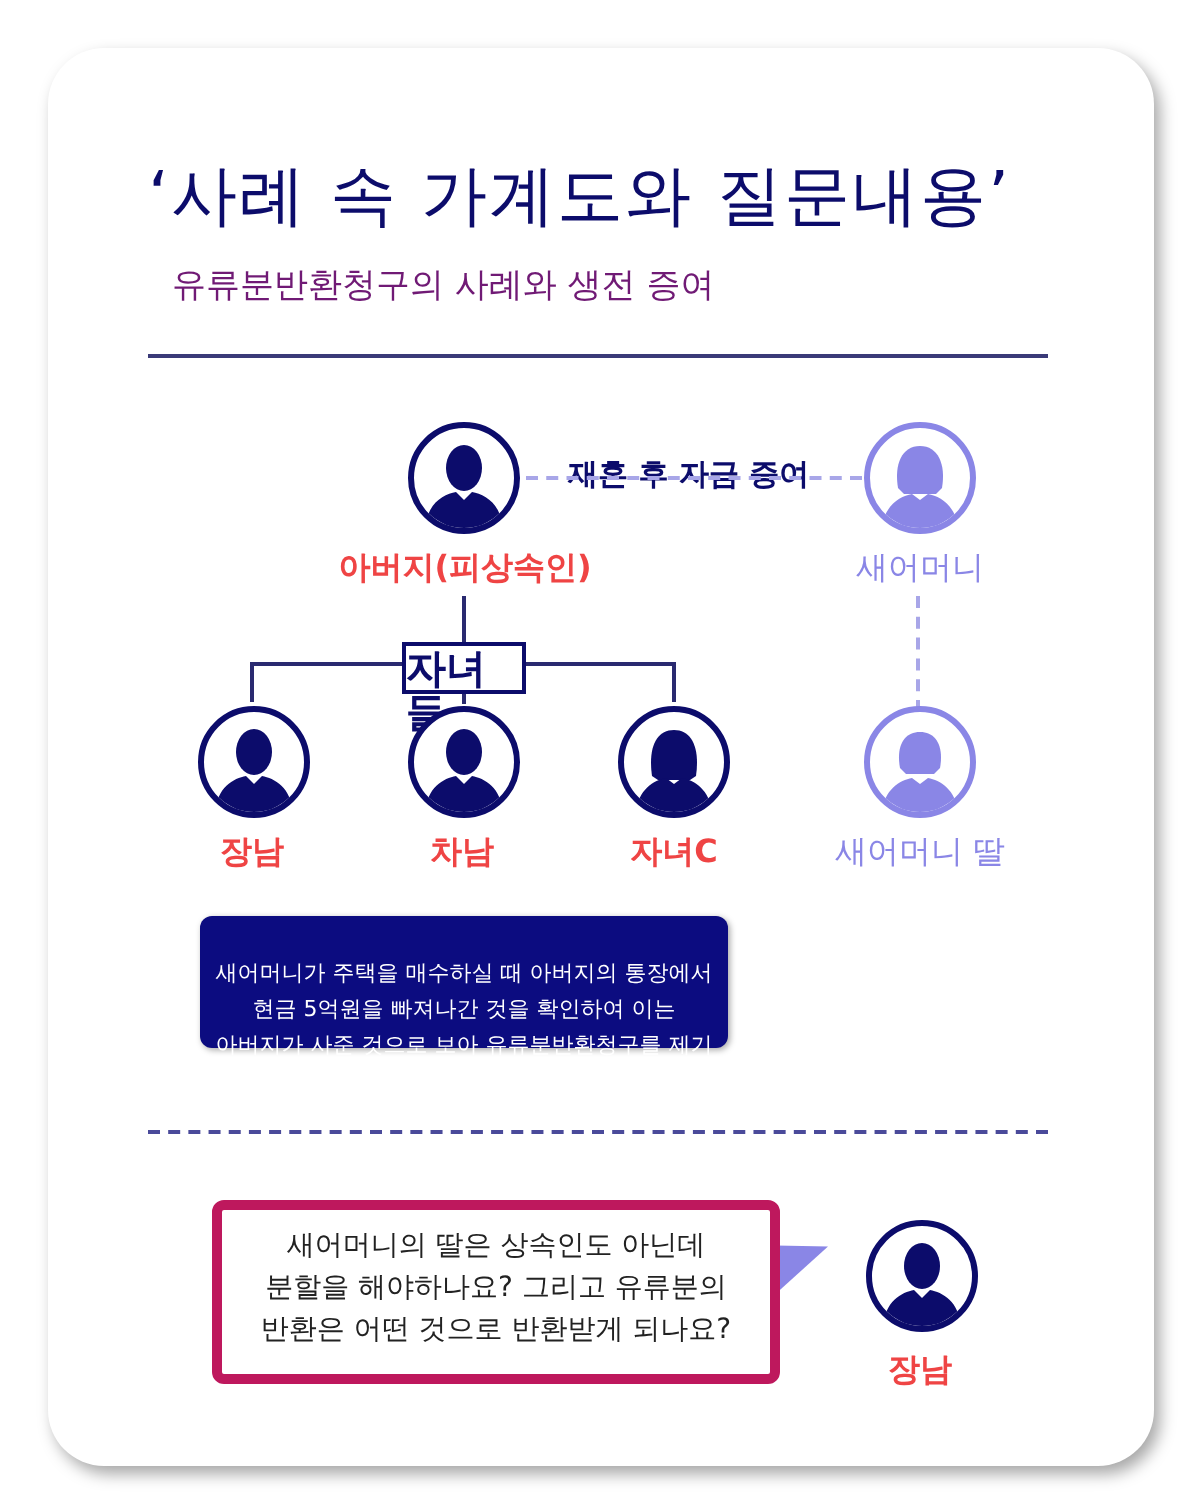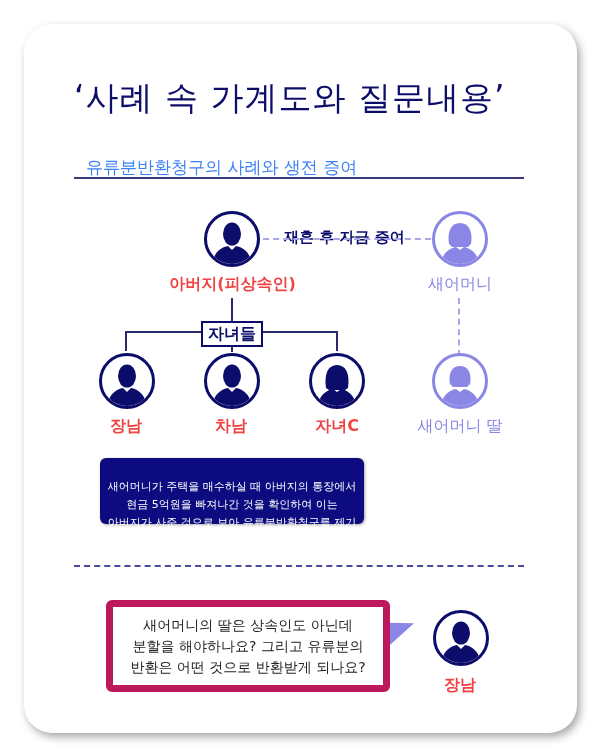--- a/index.html
+++ b/index.html
@@ -1,38 +1,38 @@
 <!DOCTYPE html>
 <html><head>
 <meta charset="utf-8">
 <style>
   html,body{margin:0;padding:0;background:#ffffff;}
   body{width:600px;height:754px;position:relative;overflow:hidden;font-family:"DejaVu Sans","Liberation Sans",sans-serif;}
   .card{position:absolute;left:24px;top:24px;width:553px;height:709px;background:#fff;border-radius:28px;
         box-shadow:3px 4px 8px rgba(0,0,0,0.35);}
   .abs{position:absolute;}
   .title{left:74px;top:76px;font-size:33px;font-weight:normal;color:#0c0c6b;letter-spacing:1px;white-space:nowrap;}
-  .subtitle{left:86px;top:131px;font-size:17px;color:#3b82f6;white-space:nowrap;margin-top:25px;}
+  .subtitle{left:86px;top:131px;font-size:17px;color:#701a75;white-space:nowrap;}
   .hr{left:74px;top:177px;width:450px;height:2px;background:#3a3a78;}
   .avatar{width:50px;height:50px;border-radius:50%;border:3px solid #0c0c6b;background:#fff;overflow:hidden;box-sizing:content-box;}
   .avatar.light{border-color:#8a86e6;}
   .avatar svg{display:block;width:50px;height:50px;}
   .label{font-size:16px;color:#ef4444;white-space:nowrap;text-align:center;font-weight:bold;}
   .label.light{color:#8a86e6;font-weight:normal;}
   .dash-h{border-top:2px dashed #a8a6e8;height:0;}
   .dash-v{border-left:2px dashed #a8a6e8;width:0;}
   .line{background:#2a2a70;}
   .kids-box{left:201px;top:321px;width:58px;height:22px;border:2px solid #0c0c6b;background:#fff;
-            font-size:16px;font-weight:bold;color:#0c0c6b;text-align:center;line-height:22px;}
+            font-size:20px;font-weight:bold;color:#0c0c6b;text-align:left;line-height:22px;}
   .note{left:100px;top:458px;width:264px;height:66px;background:#0c0c80;border-radius:6px;color:#fff;
         font-size:11px;line-height:18px;text-align:center;padding-top:20px;box-sizing:border-box;
         box-shadow:1px 1px 3px rgba(0,0,0,0.35);}
   .note div{white-space:nowrap;}
   .bigdash{left:74px;top:565px;width:450px;height:0;border-top:2px dashed #4a4a9a;}
-  .bubble{left:106px;top:600px;width:284px;height:92px;border:7px solid #be185d;border-radius:6px;background:#fff;
+  .bubble{left:106px;top:600px;width:284px;height:92px;border:5px solid #be185d;border-radius:6px;background:#fff;
           box-sizing:border-box;font-size:14px;color:#222;text-align:center;line-height:21px;padding-top:8px;}
   .bubble div{white-space:nowrap;}
   .tail{left:388px;top:618px;width:0;height:0;border-top:10px solid transparent;border-bottom:14px solid transparent;border-left:26px solid #8a86e6;transform:skewY(-20deg);}
   .edge-label{left:284px;top:208px;font-size:15px;font-weight:bold;color:#0c0c6b;white-space:nowrap;margin-top:20px;}
 </style>
 </head>
 <body>
 
 <div class="card"></div>
 

